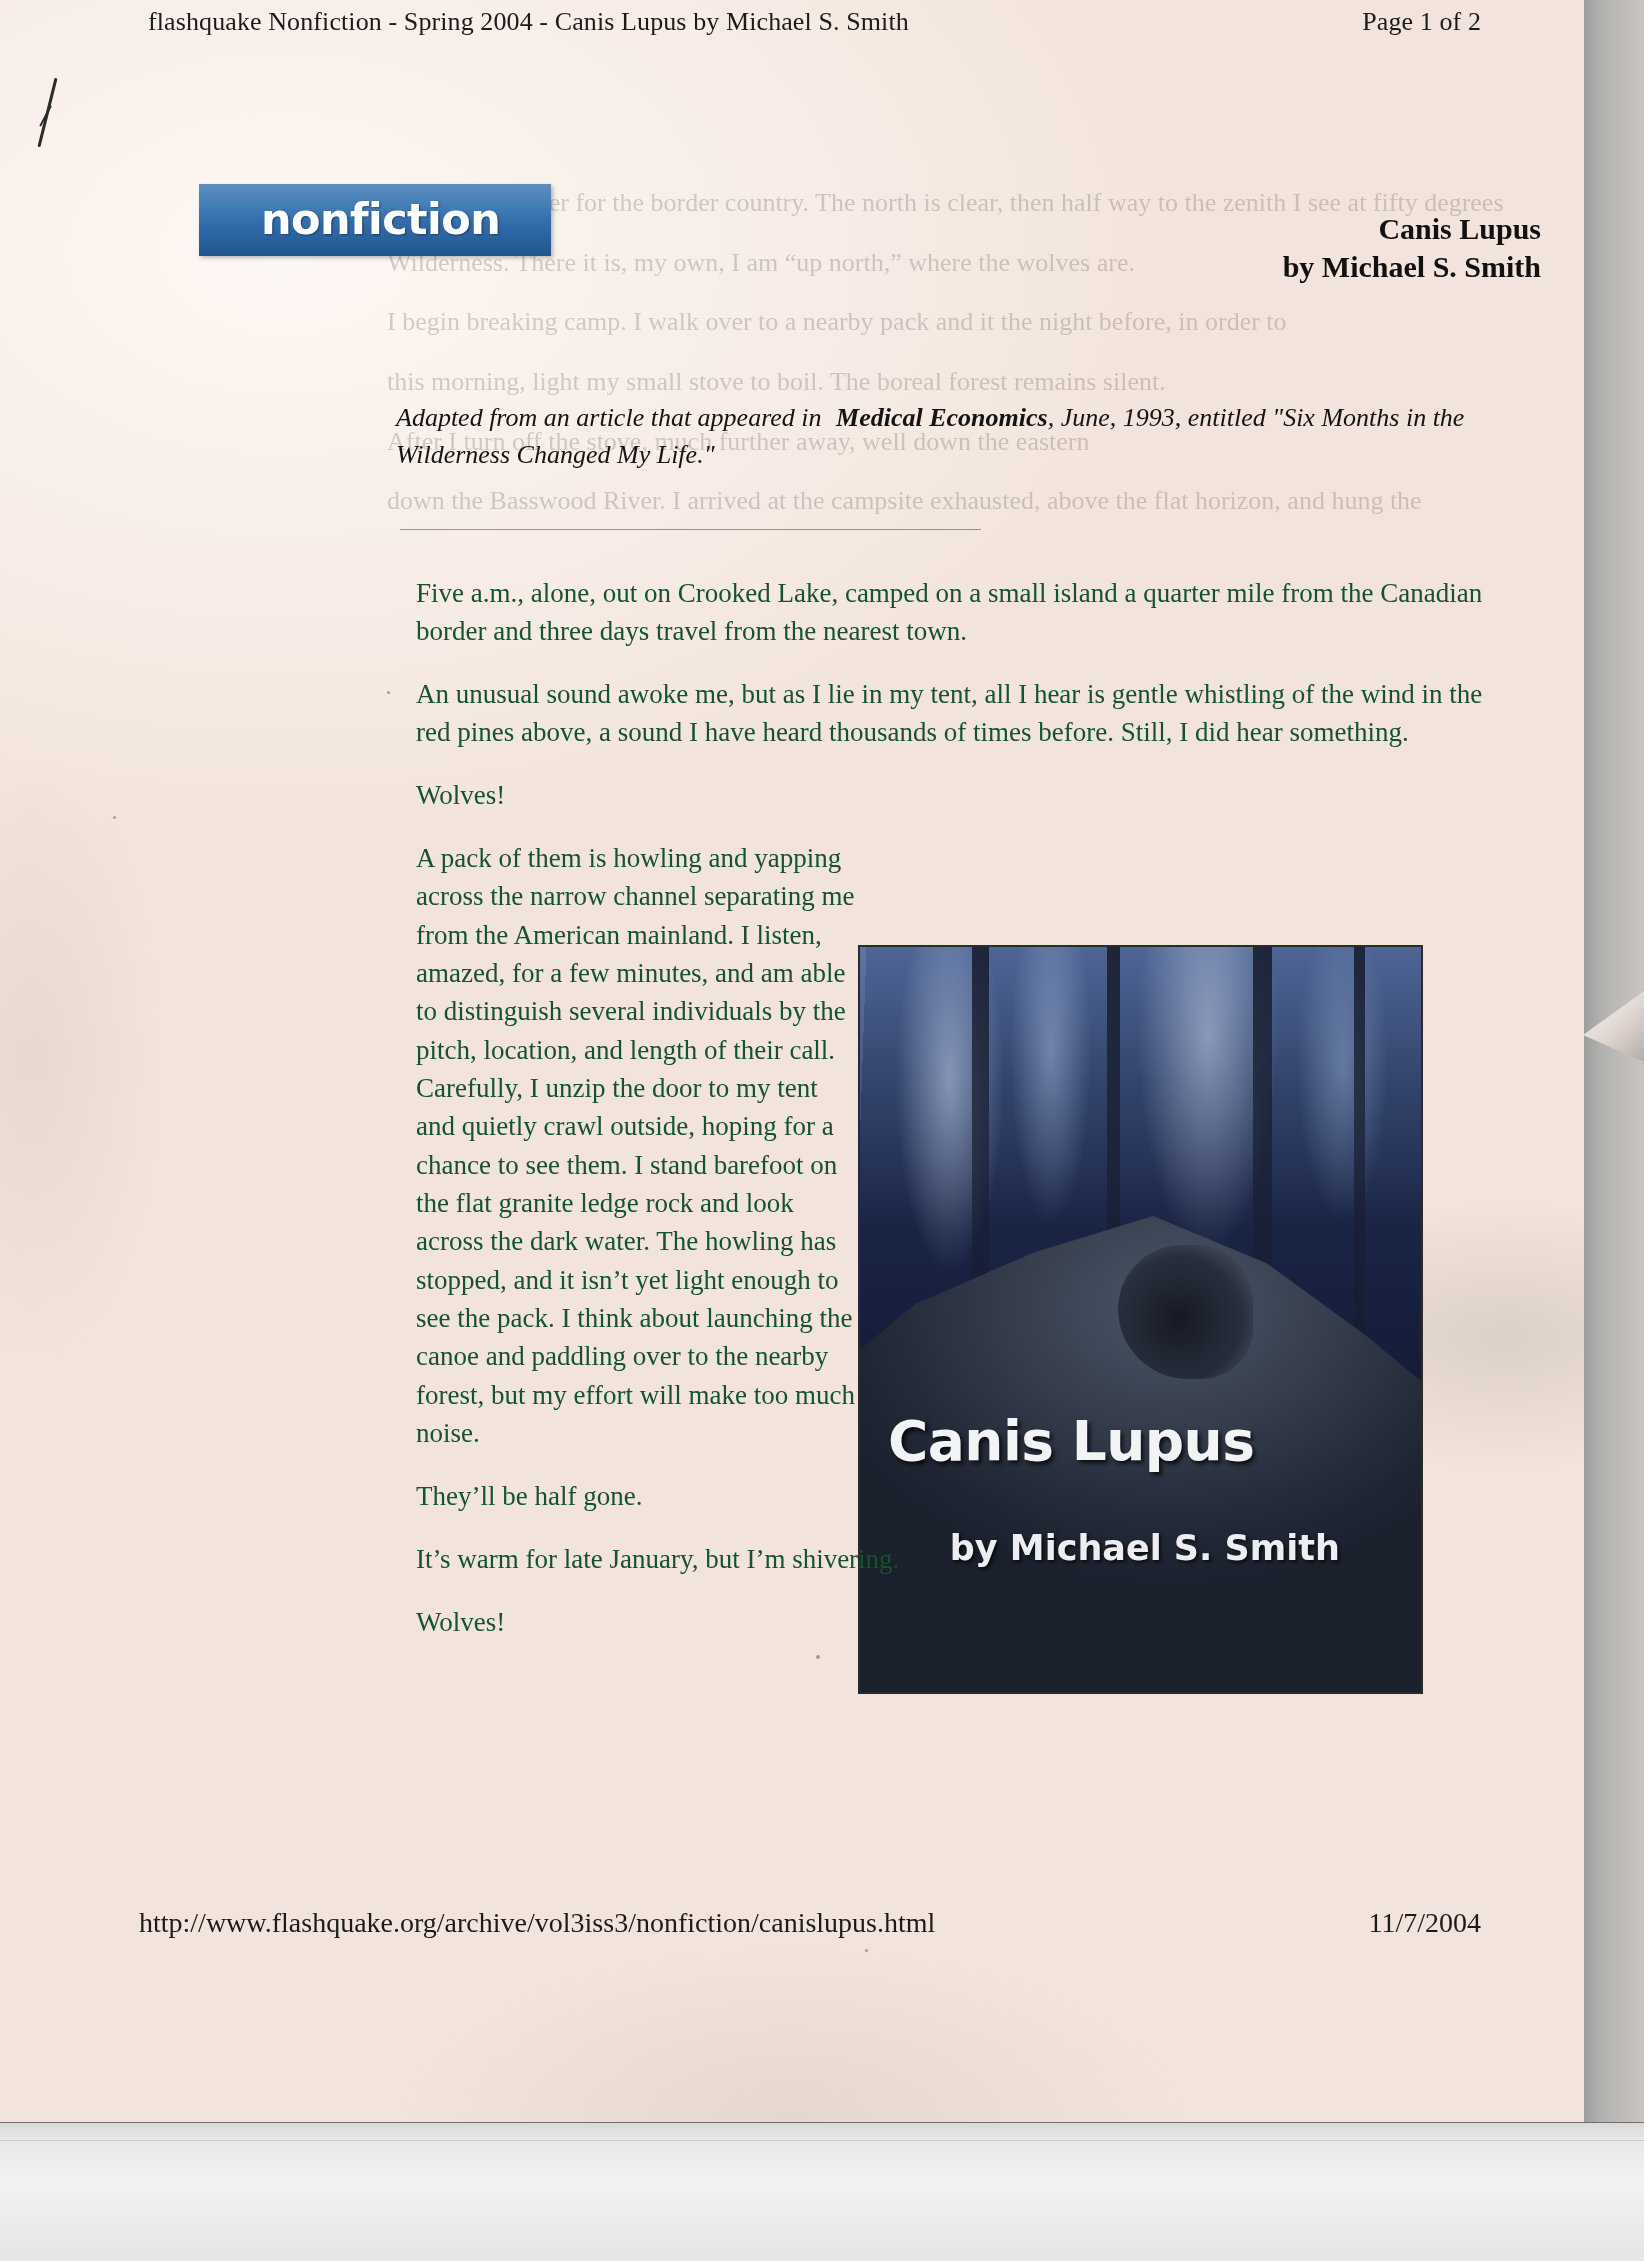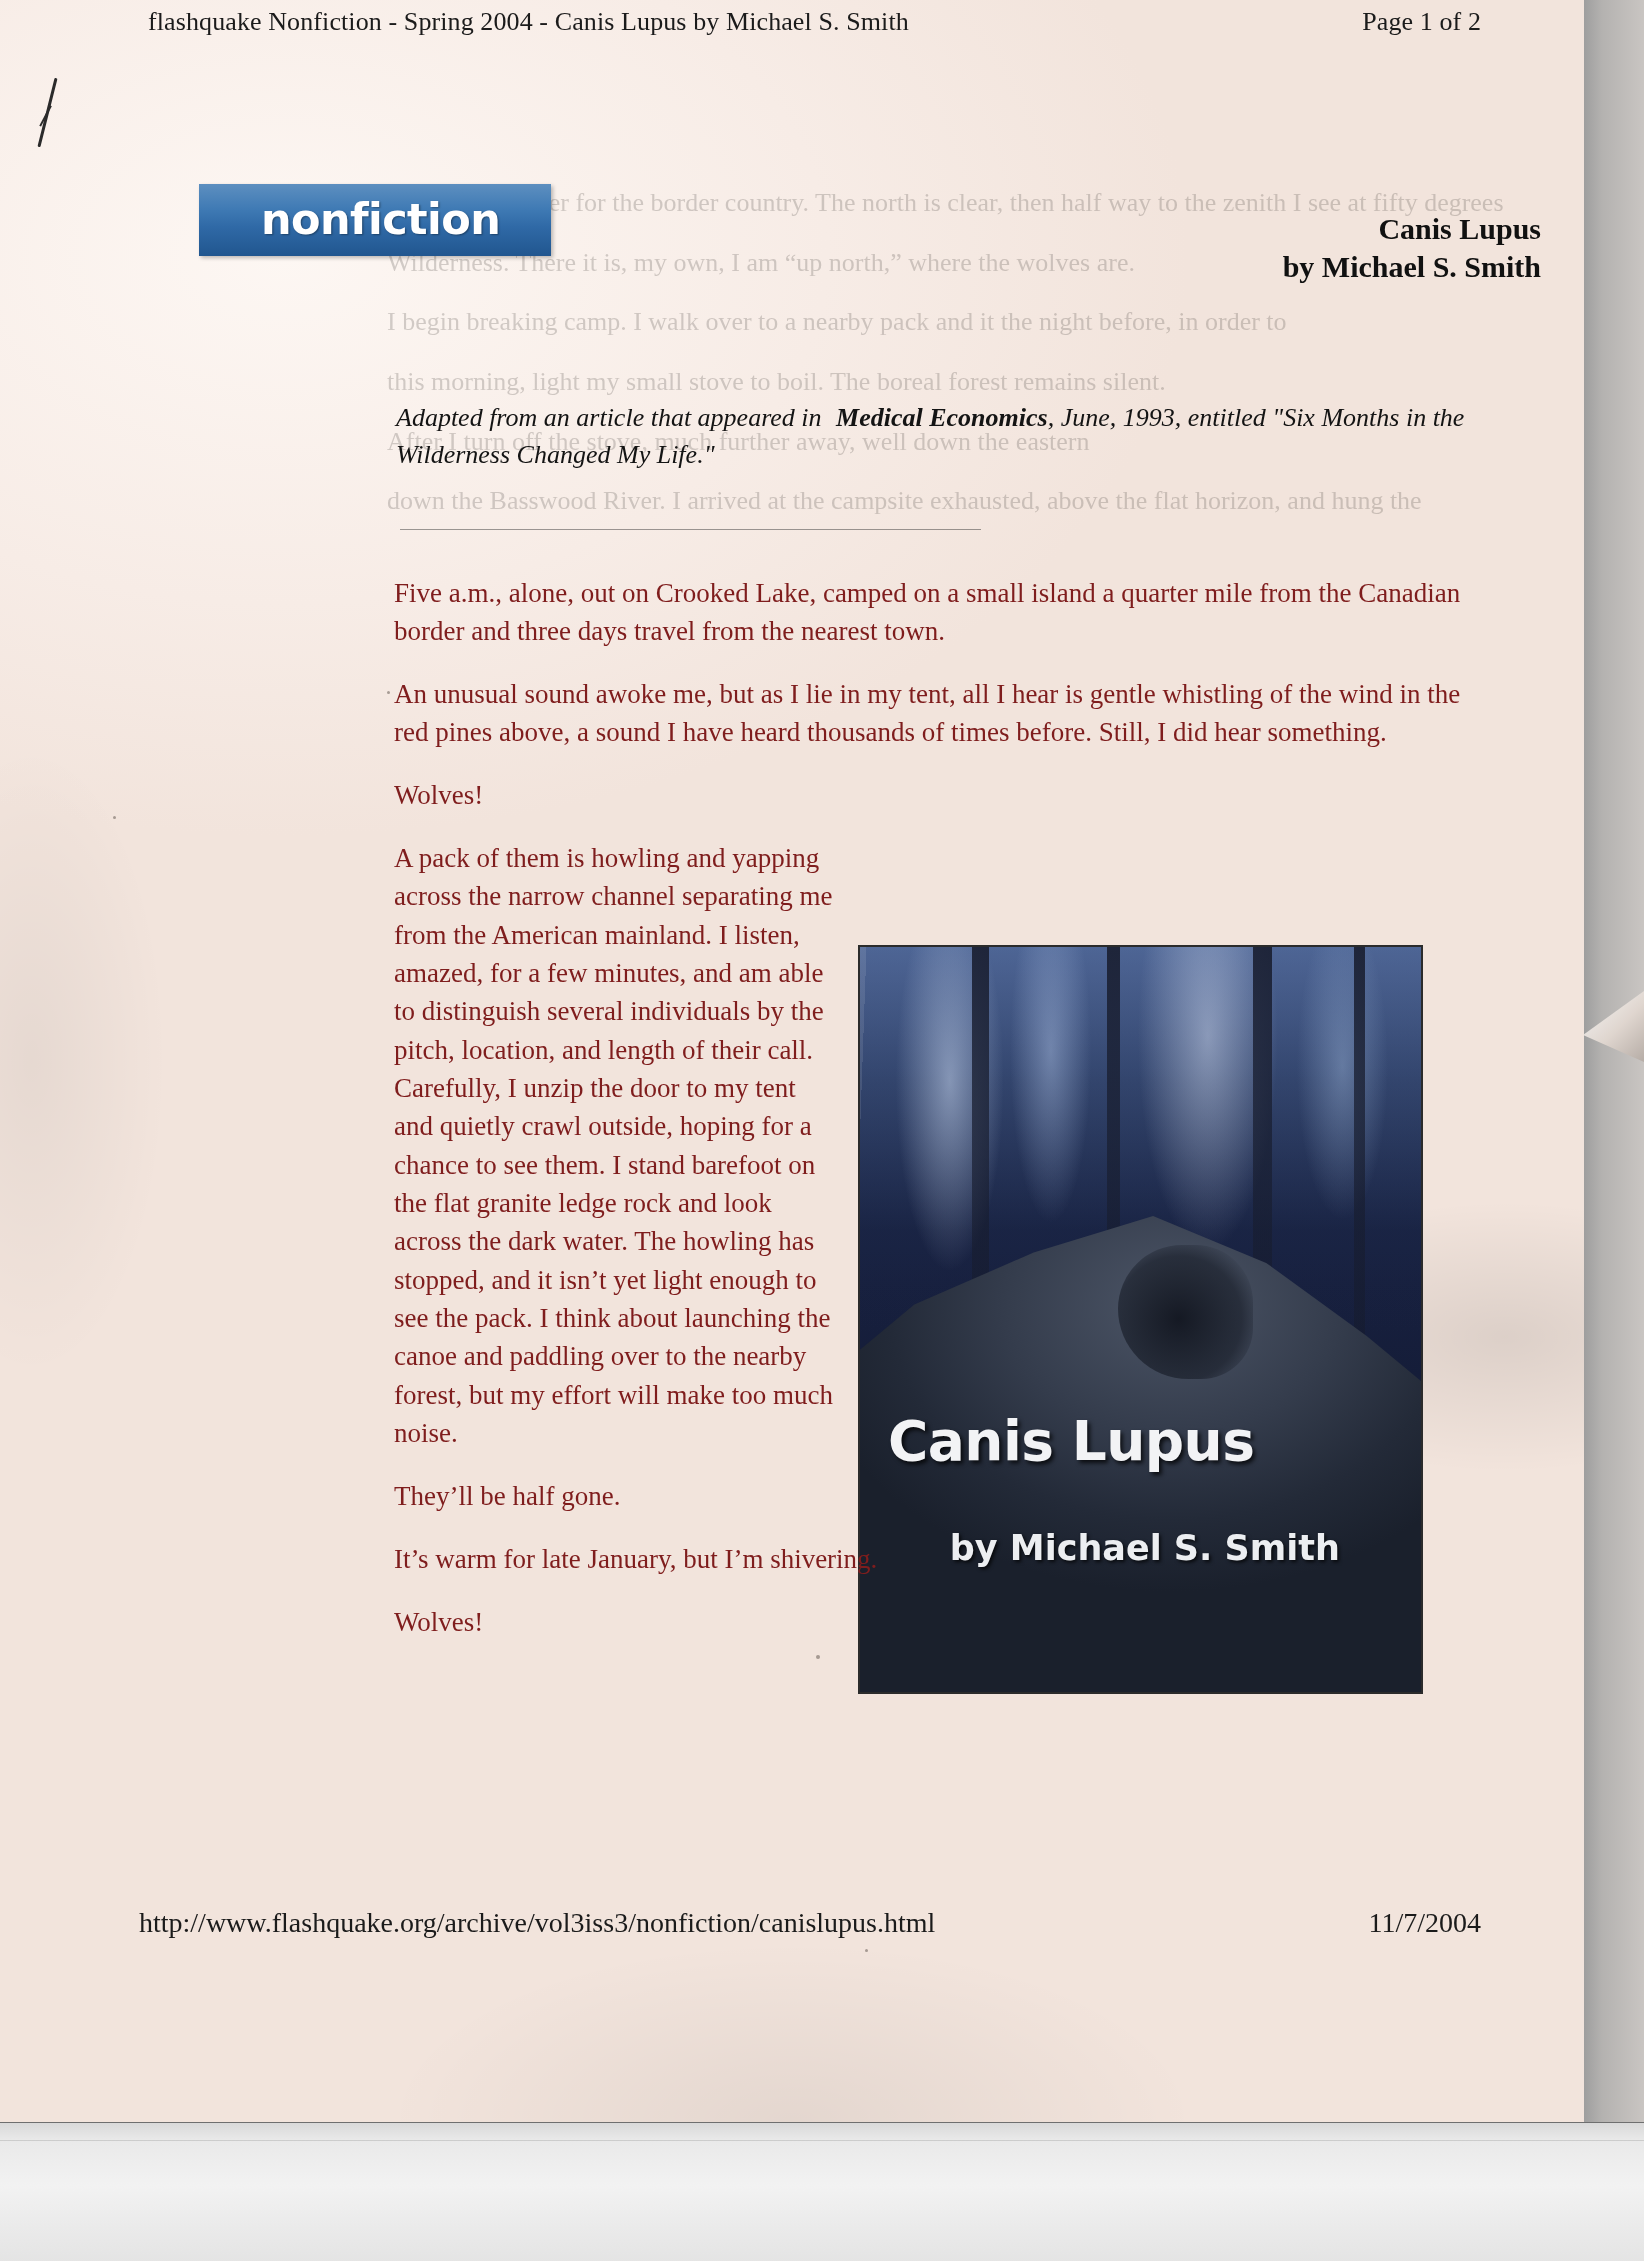--- a/index.html
+++ b/index.html
@@ -137,26 +137,26 @@
     position: absolute;
     left: 400px;
     top: 529px;
     width: 581px;
     height: 1.3px;
     background: rgba(40,40,40,0.45);
   }
   
   .body-col {
     position: absolute;
-    left: 394px;
+    left: 416px;
     top: 574px;
     width: 1094px;
     font-size: 27px;
     line-height: 1.42;
-    color: #7f1d1d;
+    color: #14532d;
   }
   .body-col p { margin: 0 0 24.5px 0; }
   .narrow { width: 439px; }
   
   .cover-image {
     position: absolute;
     left: 858px;
     top: 945px;
     width: 561px;
     height: 745px;

